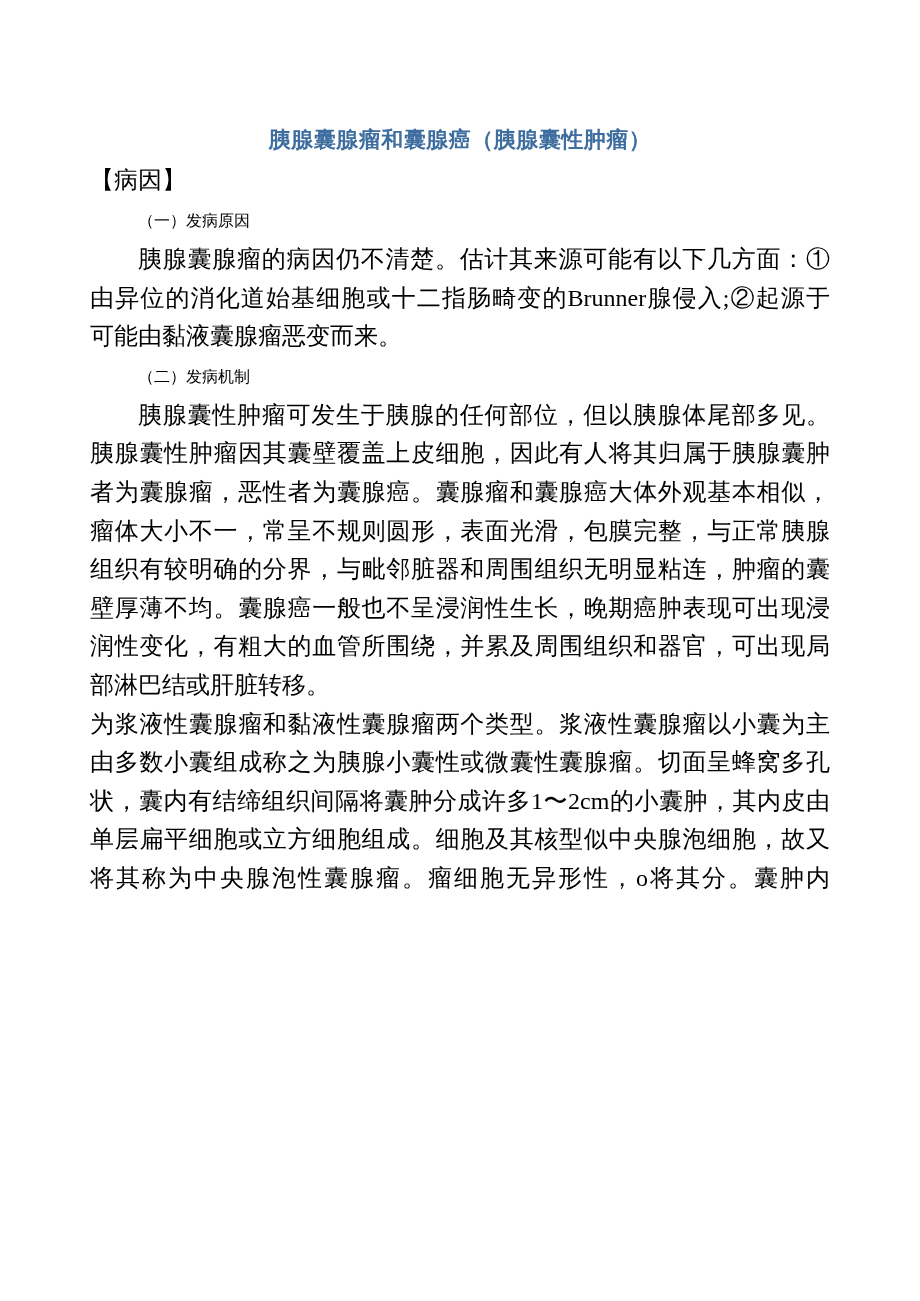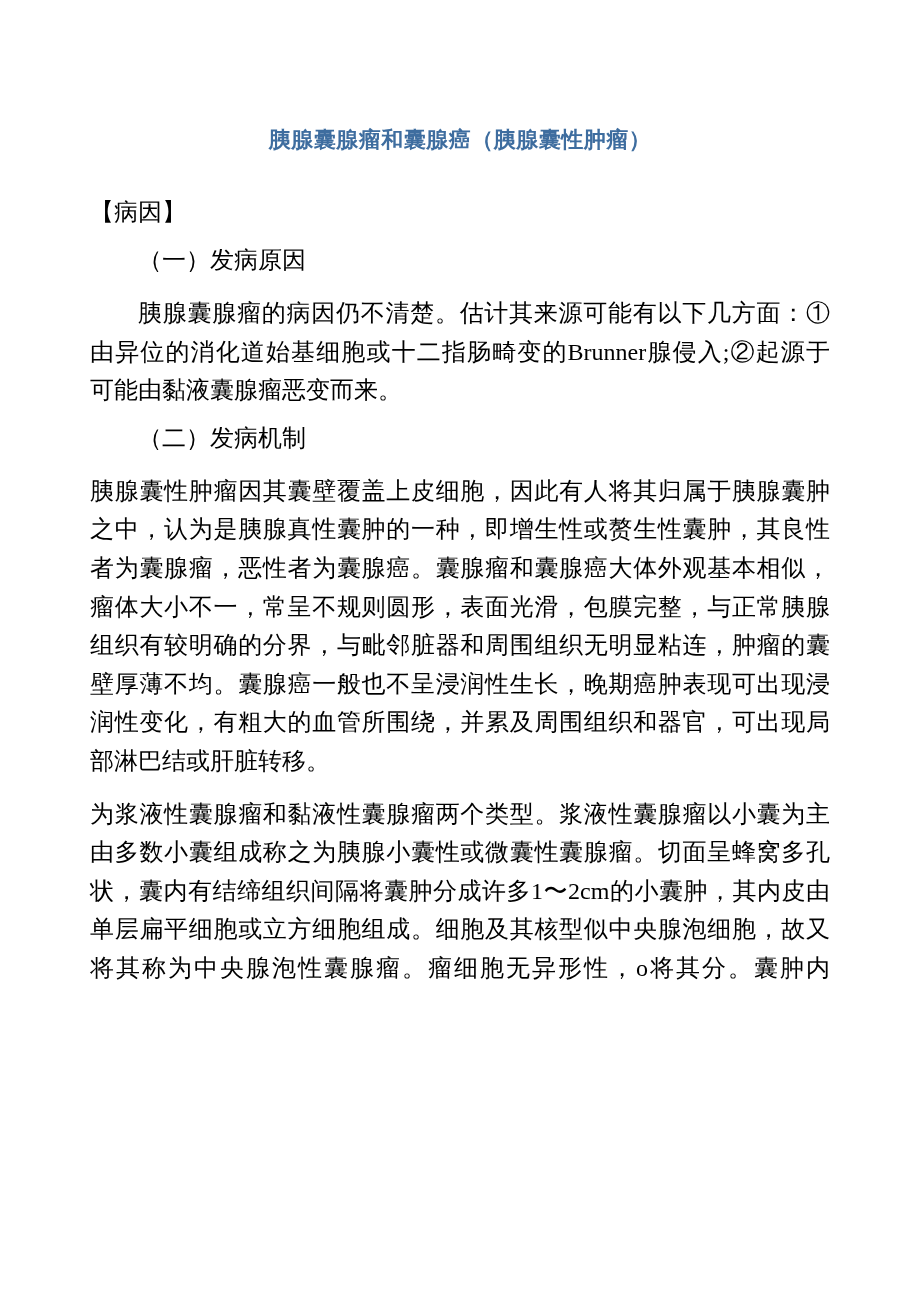--- a/index.html
+++ b/index.html
@@ -20,34 +20,33 @@
   }
   .doc-title {
     text-align: center;
     color: #3e6d9f;
     font-weight: bold;
     font-size: 22px;
     line-height: 36px;
     letter-spacing: 0.5px;
   }
   .h-main {
-    margin-top: 35px;
+    margin-top: 3px;
     font-size: 24px;
     line-height: 39px;
     font-weight: normal;
   }
   .h-sub {
-    margin-top: 9px;
-    font-size: 24px;
+    margin-top: 1px;
+    font-size: 16px;
     line-height: 39px;
     font-weight: normal;
     text-indent: 48px;
   }
   .para {
-    margin-top: 14px;
   }
   .line {
     font-size: 24px;
     line-height: 38.6px;
     text-align: justify;
     text-align-last: justify;
     white-space: normal;
   }
   .line.first {
     text-indent: 48px;
@@ -70,22 +69,22 @@
 
   <div class="para">
       <div class="line first">胰腺囊腺瘤的病因仍不清楚。估计其来源可能有以下几方面：①</div>
       <div class="line">由异位的消化道始基细胞或十二指肠畸变的Brunner腺侵入;②起源于</div>
       <div class="line lastleft">可能由黏液囊腺瘤恶变而来。</div>
     </div>
 
   <div class="h-sub">（二）发病机制</div>
 
   <div class="para">
+      <div class="line first">胰腺囊性肿瘤可发生于胰腺的任何部位，但以胰腺体尾部多见。</div>
       <div class="line">胰腺囊性肿瘤因其囊壁覆盖上皮细胞，因此有人将其归属于胰腺囊肿</div>
-      <div class="line">之中，认为是胰腺真性囊肿的一种，即增生性或赘生性囊肿，其良性</div>
       <div class="line">者为囊腺瘤，恶性者为囊腺癌。囊腺瘤和囊腺癌大体外观基本相似，</div>
       <div class="line">瘤体大小不一，常呈不规则圆形，表面光滑，包膜完整，与正常胰腺</div>
       <div class="line">组织有较明确的分界，与毗邻脏器和周围组织无明显粘连，肿瘤的囊</div>
       <div class="line">壁厚薄不均。囊腺癌一般也不呈浸润性生长，晚期癌肿表现可出现浸</div>
       <div class="line">润性变化，有粗大的血管所围绕，并累及周围组织和器官，可出现局</div>
       <div class="line lastleft">部淋巴结或肝脏转移。</div>
     </div>
 
   <div class="para">
       <div class="line">为浆液性囊腺瘤和黏液性囊腺瘤两个类型。浆液性囊腺瘤以小囊为主</div>

